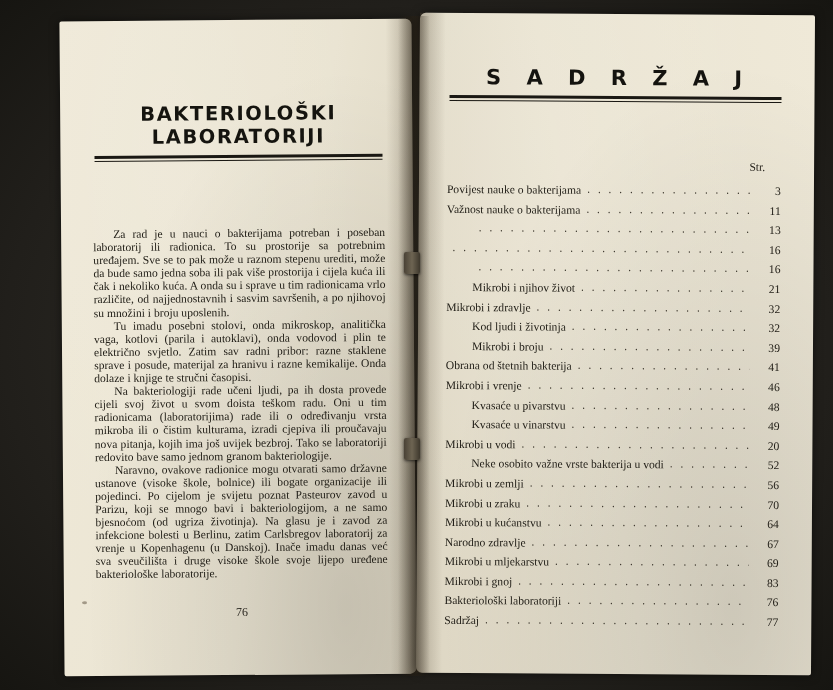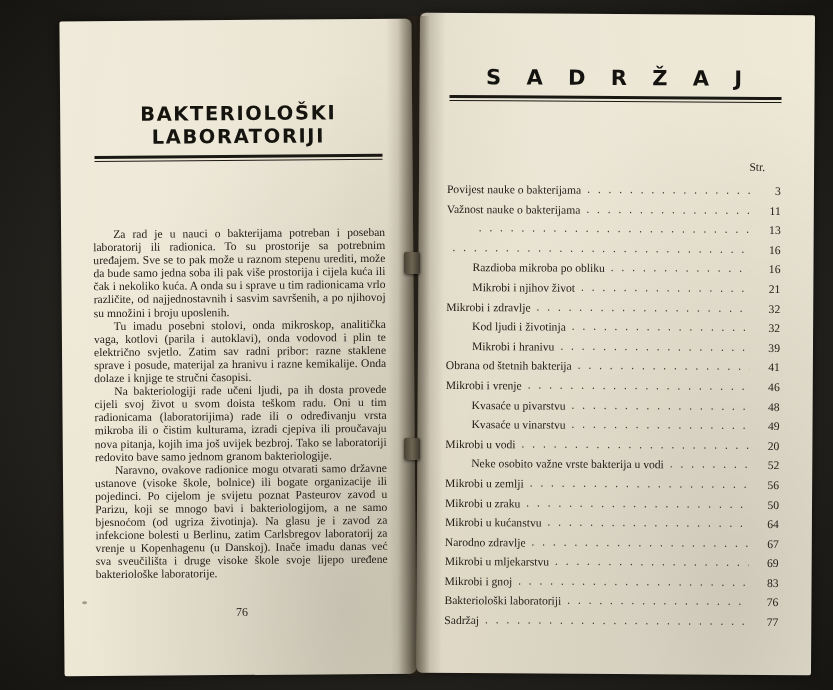--- a/index.html
+++ b/index.html
@@ -261,41 +261,40 @@
           </div>
           <div class="toc-row indent-1">
             <span class="dots">. . . . . . . . . . . . . . . . . . . . . . . . . . . . . . . . . . . . . . . . . . . .</span>
             <span class="pg">13</span>
           </div>
           <div class="toc-row">
             <span class="dots">. . . . . . . . . . . . . . . . . . . . . . . . . . . . . . . . . . . . . . . . . . . .</span>
             <span class="pg">16</span>
           </div>
           <div class="toc-row indent-1">
-            <span class="lbl">Razdioba mikroba po obliku</span>
             <span class="dots">. . . . . . . . . . . . . . . . . . . . . . . . . . . . . . . . . . . . . . . . . . . .</span>
             <span class="pg">16</span>
           </div>
           <div class="toc-row indent-1">
             <span class="lbl">Mikrobi i njihov život</span>
             <span class="dots">. . . . . . . . . . . . . . . . . . . . . . . . . . . . . . . . . . . . . . . . . . . .</span>
             <span class="pg">21</span>
           </div>
           <div class="toc-row">
             <span class="lbl">Mikrobi i zdravlje</span>
             <span class="dots">. . . . . . . . . . . . . . . . . . . . . . . . . . . . . . . . . . . . . . . . . . . .</span>
             <span class="pg">32</span>
           </div>
           <div class="toc-row indent-1">
             <span class="lbl">Kod ljudi i životinja</span>
             <span class="dots">. . . . . . . . . . . . . . . . . . . . . . . . . . . . . . . . . . . . . . . . . . . .</span>
             <span class="pg">32</span>
           </div>
           <div class="toc-row indent-1">
-            <span class="lbl">Mikrobi i hranivu</span>
+            <span class="lbl">Mikrobi i broju</span>
             <span class="dots">. . . . . . . . . . . . . . . . . . . . . . . . . . . . . . . . . . . . . . . . . . . .</span>
             <span class="pg">39</span>
           </div>
           <div class="toc-row">
             <span class="lbl">Obrana od štetnih bakterija</span>
             <span class="dots">. . . . . . . . . . . . . . . . . . . . . . . . . . . . . . . . . . . . . . . . . . . .</span>
             <span class="pg">41</span>
           </div>
           <div class="toc-row">
             <span class="lbl">Mikrobi i vrenje</span>
@@ -323,21 +322,21 @@
             <span class="pg">52</span>
           </div>
           <div class="toc-row">
             <span class="lbl">Mikrobi u zemlji</span>
             <span class="dots">. . . . . . . . . . . . . . . . . . . . . . . . . . . . . . . . . . . . . . . . . . . .</span>
             <span class="pg">56</span>
           </div>
           <div class="toc-row">
             <span class="lbl">Mikrobi u zraku</span>
             <span class="dots">. . . . . . . . . . . . . . . . . . . . . . . . . . . . . . . . . . . . . . . . . . . .</span>
-            <span class="pg">50</span>
+            <span class="pg">70</span>
           </div>
           <div class="toc-row">
             <span class="lbl">Mikrobi u kućanstvu</span>
             <span class="dots">. . . . . . . . . . . . . . . . . . . . . . . . . . . . . . . . . . . . . . . . . . . .</span>
             <span class="pg">64</span>
           </div>
           <div class="toc-row">
             <span class="lbl">Narodno zdravlje</span>
             <span class="dots">. . . . . . . . . . . . . . . . . . . . . . . . . . . . . . . . . . . . . . . . . . . .</span>
             <span class="pg">67</span>

